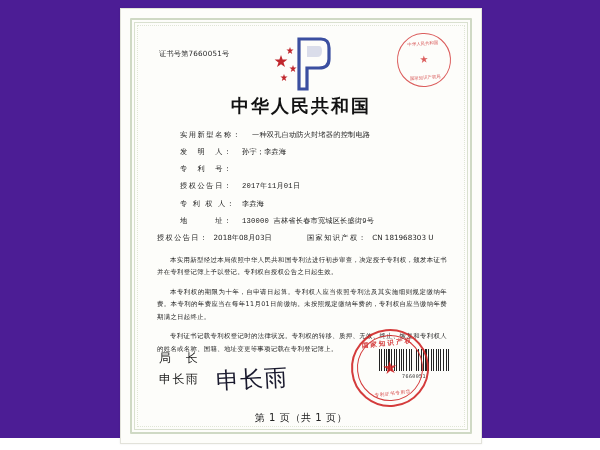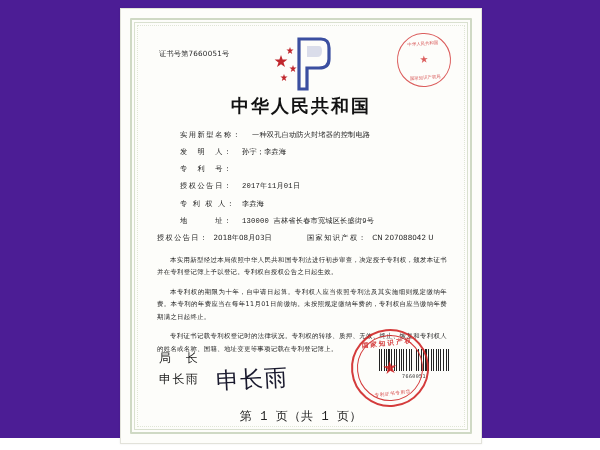--- a/index.html
+++ b/index.html
@@ -276,24 +276,23 @@
     color: #333;
     letter-spacing: 0.4px;
   }
 
   
   .page-footer {
     position: absolute;
     left: 0; right: 0;
     bottom: 18px;
     text-align: center;
-    font-size: 12px;
+    font-size: 10px;
     color: #222;
     letter-spacing: 0.6px;
-    font-family: Liberation Mono, monospace;
   }
 </style>
 </head>
 <body>
 
 <div class="page">
 
   <div class="certificate">
 
     <div class="border-outer"></div>
@@ -354,21 +353,21 @@
         <span class="field-value">130000 吉林省长春市宽城区长盛街9号</span>
       </div>
 
       <div class="dual-row">
         <span class="seg first">
           <span class="lbl">授权公告日：</span>
           <span class="val">2018年08月03日</span>
         </span>
         <span class="seg">
           <span class="lbl">国家知识产权：</span>
-          <span class="val">CN 207088042 U</span>
+          <span class="val">CN 181968303 U</span>
         </span>
       </div>
 
     </div>
 
     <div class="body-text">
       <p>本实用新型经过本局依照中华人民共和国专利法进行初步审查，决定授予专利权，颁发本证书并在专利登记簿上予以登记。专利权自授权公告之日起生效。</p>
       <p>本专利权的期限为十年，自申请日起算。专利权人应当依照专利法及其实施细则规定缴纳年费。本专利的年费应当在每年11月01日前缴纳。未按照规定缴纳年费的，专利权自应当缴纳年费期满之日起终止。</p>
       <p>专利证书记载专利权登记时的法律状况。专利权的转移、质押、无效、终止、恢复和专利权人的姓名或名称、国籍、地址变更等事项记载在专利登记簿上。</p>
     </div>

